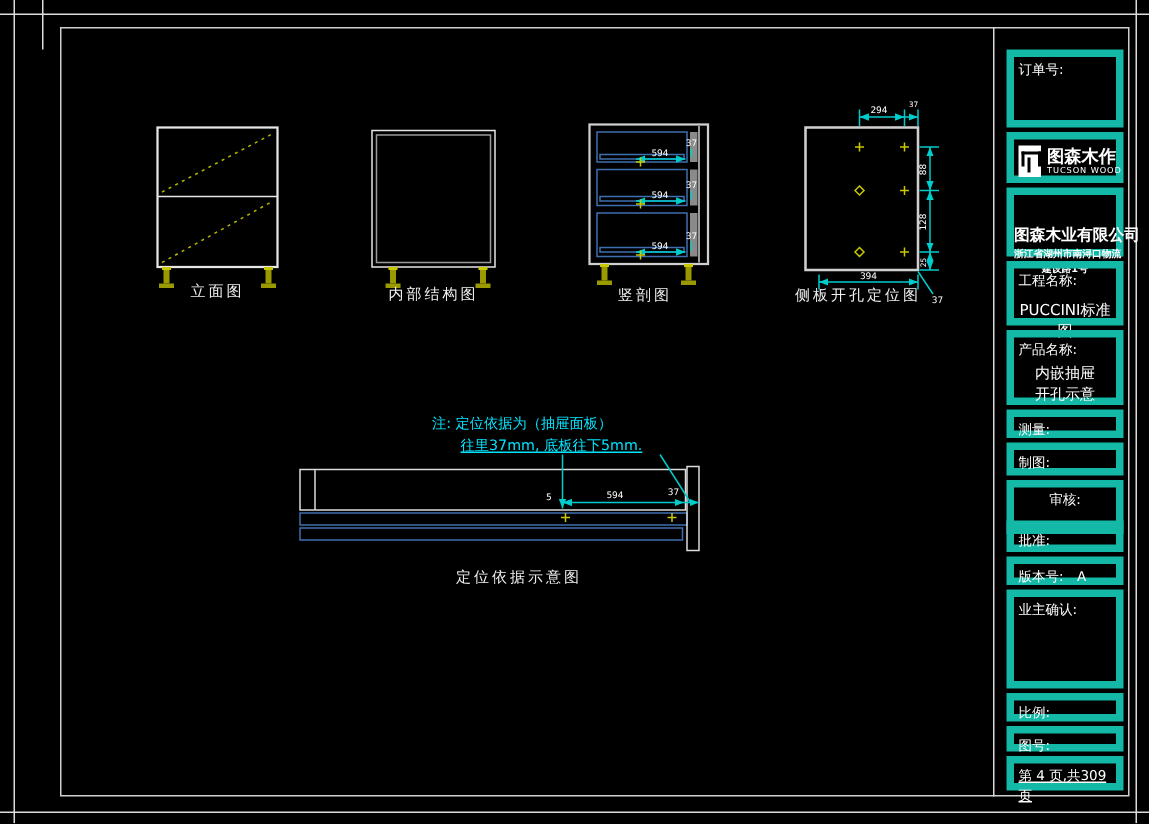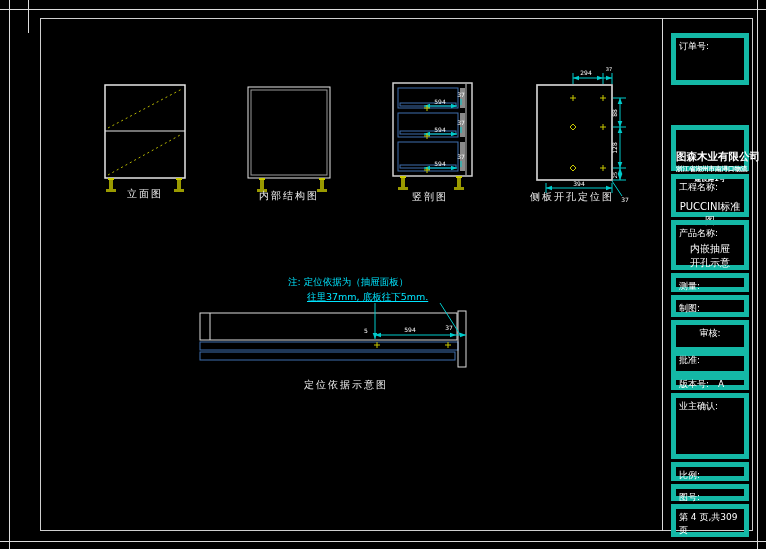--- a/index.html
+++ b/index.html
@@ -183,20 +183,32 @@
   <div class="caption" style="left:572px;top:190px;">侧板开孔定位图</div>
   <div class="caption" style="left:346px;top:378px;">定位依据示意图</div>
 
   <div class="note" style="left:288px;top:276px;">注: 定位依据为（抽屉面板）</div>
   <div class="note u" style="left:307px;top:291px;">往里37mm, 底板往下5mm.</div>
 
   <div class="tb-box" style="top:33px;height:52px;">
     <span class="tb-label">订单号:</span>
   </div>
 
+  <div class="tb-box" style="top:88px;height:34px;">
+    <div class="logo-row">
+      <div class="mono">
+        <div class="mono-n"></div>
+          <div class="mono-bar"></div>
+      </div>
+      <div>
+        <div class="brand">图森木作</div>
+        <div class="brand-en">TUCSON WOOD</div>
+      </div>
+    </div>
+  </div>
 
   <div class="tb-box" style="top:125px;height:46px;">
     <span class="company">图森木业有限公司</span>
     <span class="addr">浙江省湖州市南浔口物流</span>
     <span class="addr">建设路1号</span>
   </div>
 
   <div class="tb-box" style="top:174px;height:43px;">
     <span class="tb-label">工程名称:</span>
     <span class="tb-center" style="margin-top:4px;">PUCCINI标准图</span>
@@ -210,38 +222,38 @@
 
   <div class="tb-box" style="top:273px;height:19px;">
     <span class="tb-label">测量:</span>
   </div>
   <div class="tb-box" style="top:295px;height:22px;">
     <span class="tb-label">制图:</span>
   </div>
   <div class="tb-box" style="top:320px;height:36px;text-align:center;">
     <span class="tb-label">审核:</span>
   </div>
-  <div class="tb-box" style="top:347px;height:33px;">
+  <div class="tb-box" style="top:347px;height:21px;">
     <span class="tb-label">批准:</span>
   </div>
 
   <div class="tb-box" style="top:371px;height:19px;">
     <span class="tb-label">
       <span>版本号:</span>
       <span style="margin-left:6px;">A</span>
     </span>
   </div>
 
   <div class="tb-box" style="top:393px;height:66px;">
     <span class="tb-label">业主确认:</span>
   </div>
 
   <div class="tb-box" style="top:462px;height:19px;">
     <span class="tb-label">比例:</span>
   </div>
   <div class="tb-box" style="top:484px;height:17px;">
     <span class="tb-label">图号:</span>
   </div>
-  <div class="tb-box" style="top:504px;height:33px;">
+  <div class="tb-box" style="top:504px;height:23px;text-decoration:underline;">
     <span class="tb-label">第 4 页,共309页</span>
   </div>
 
 </div>
 
 </body></html>

